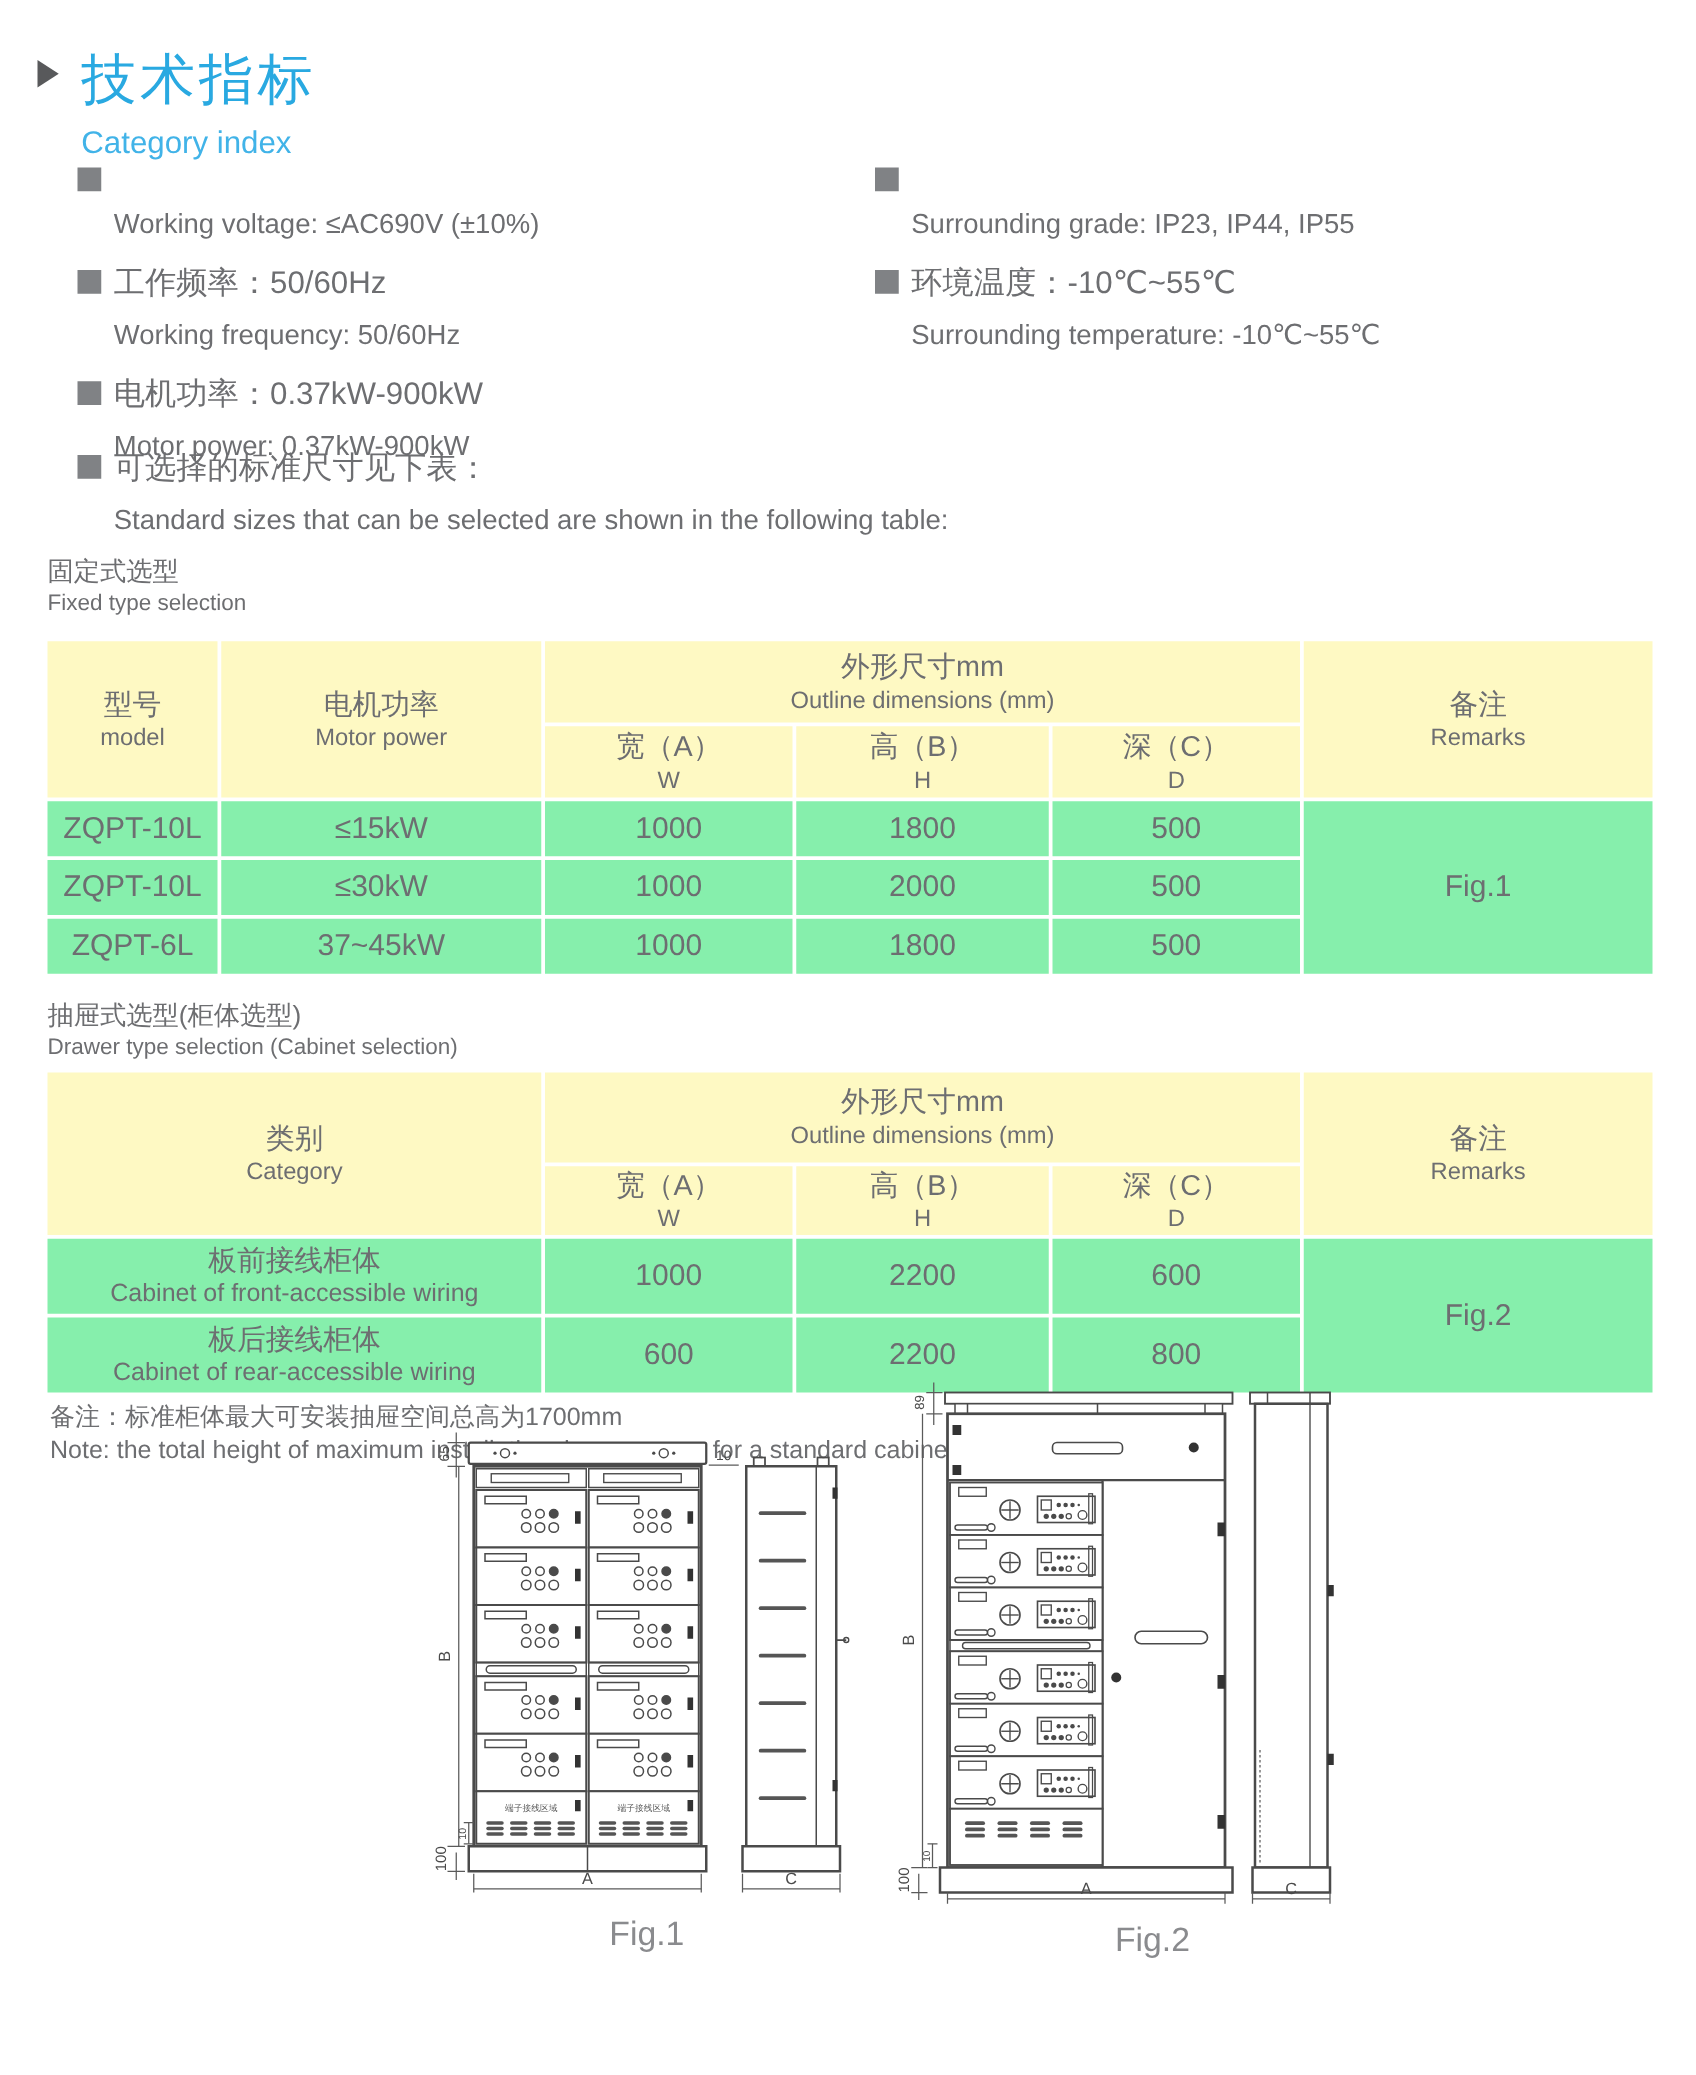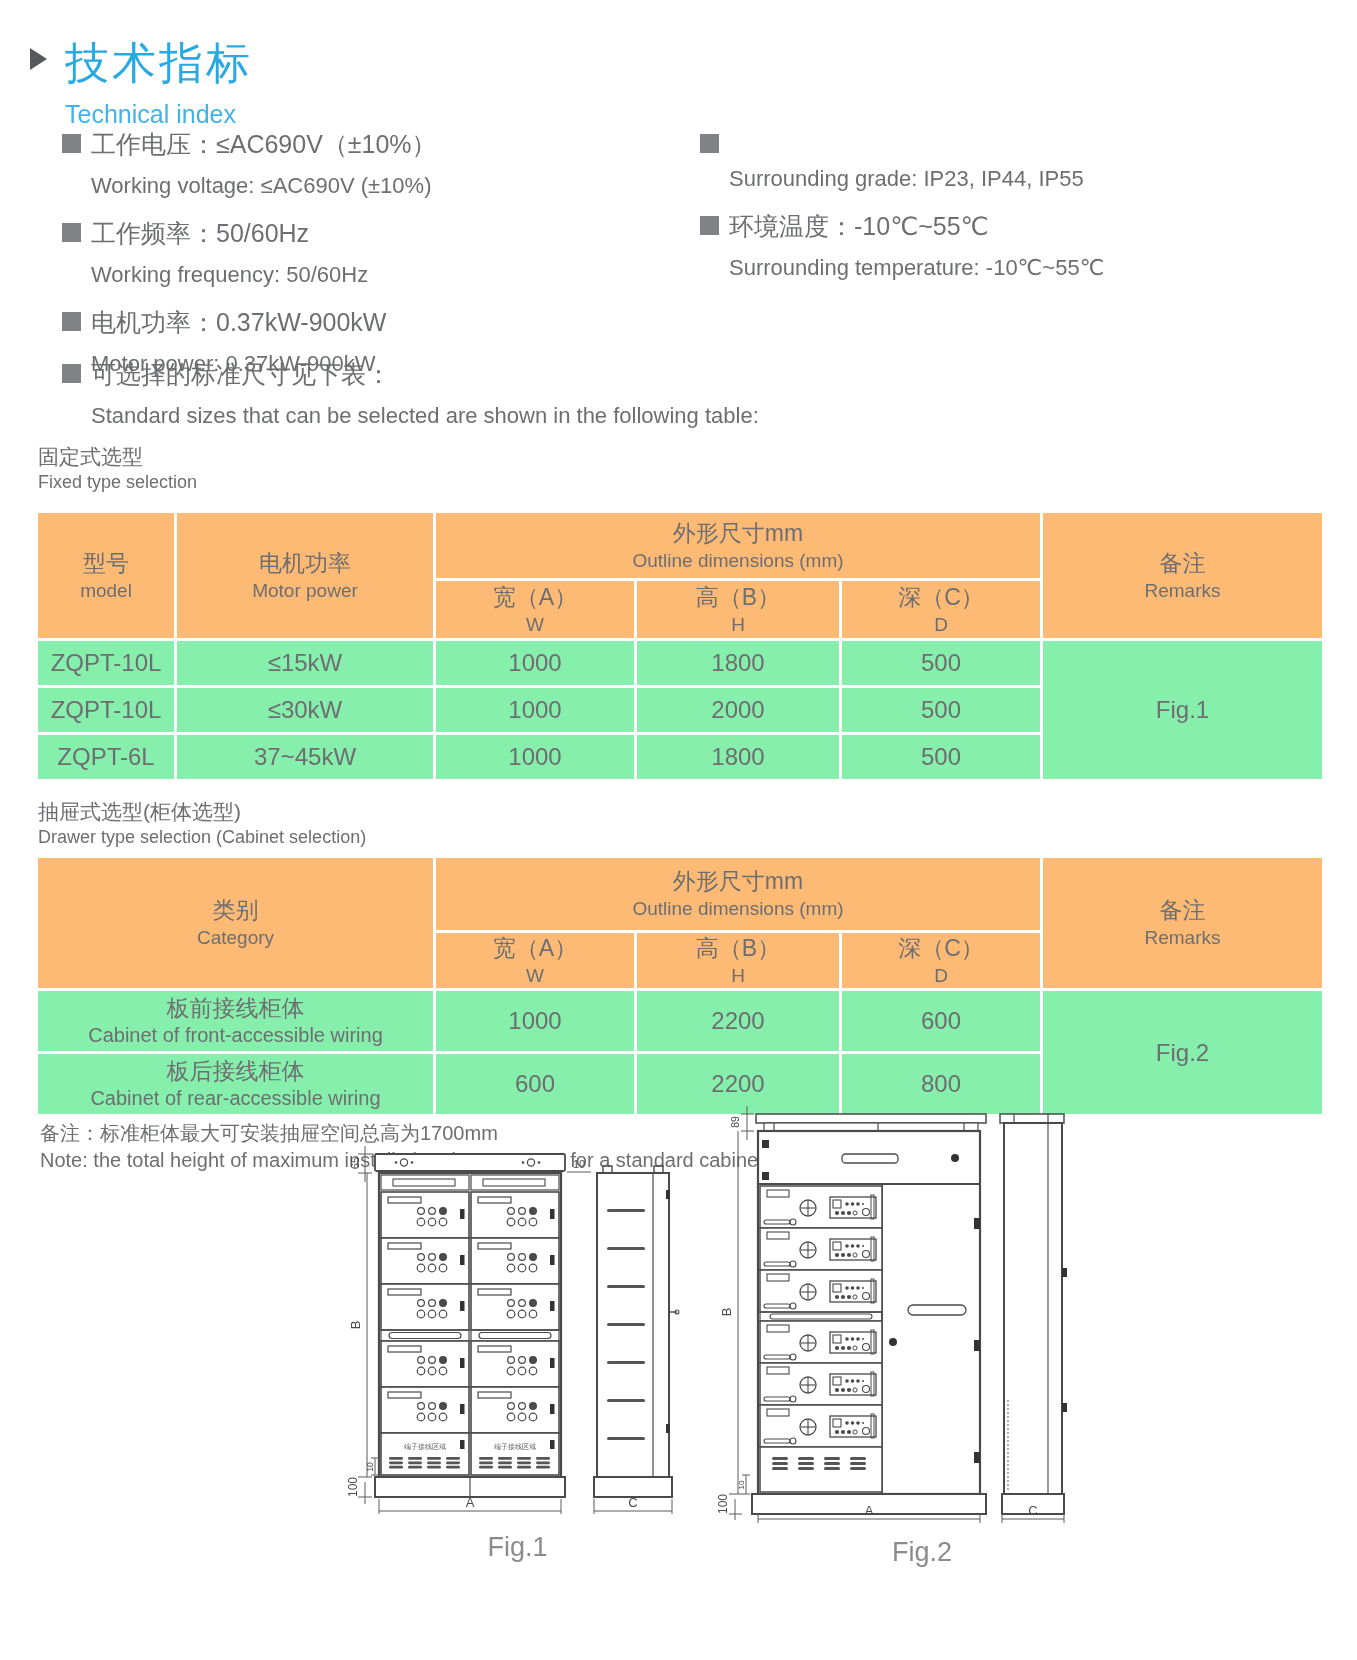--- a/index.html
+++ b/index.html
@@ -31,21 +31,21 @@
   #sec1{top:443px;}
   #sec2{top:798px;}
 
   
   .tbl{position:absolute;left:38px;display:grid;gap:3px;}
   #table1{top:513px;grid-template-columns:136px 256px 198px 202px 198px 279px;
           grid-template-rows:65px 57px 44px 44px 44px;}
   #table2{top:858px;grid-template-columns:395px 198px 202px 198px 279px;
           grid-template-rows:72px 55px 60px 60px;}
   .th,.td{display:flex;flex-direction:column;align-items:center;justify-content:center;text-align:center;}
-  .th{background:#fdba74;}
+  .th{background:#fef9c3;}
   .td{background:#86efac;}
   .cn1{font-size:23px;line-height:26px;}
   .en1{font-size:19px;line-height:22px;margin-top:4px;}
   .en2{font-size:20px;line-height:23px;margin-top:3px;}
   .val{font-size:24px;}
 
   
   .note{position:absolute;left:40px;font-size:20px;color:#6d6e71;}
   #note-cn{top:1120px;}
   #note-en{top:1149px;}
@@ -60,29 +60,28 @@
 </style>
 </head>
 <body>
 
 <div class="page">
 
   <div class="header">
     <div class="tri"></div>
     <div class="title-block">
       <div class="title-cn">技术指标</div>
-      <div class="title-en">Technical index</div>
+      <div class="title-en">Category index</div>
     </div>
   </div>
 
   <div class="spec-col left">
     <div class="spec-item">
       <div class="spec-cn">
           <span class="bullet"></span>
-          <span>工作电压：≤AC690V（±10%）</span>
         </div>
       <div class="spec-en">Working voltage: ≤AC690V (±10%)</div>
     </div>
     <div class="spec-item">
       <div class="spec-cn">
           <span class="bullet"></span>
           <span>工作频率：50/60Hz</span>
         </div>
       <div class="spec-en">Working frequency: 50/60Hz</div>
     </div>

